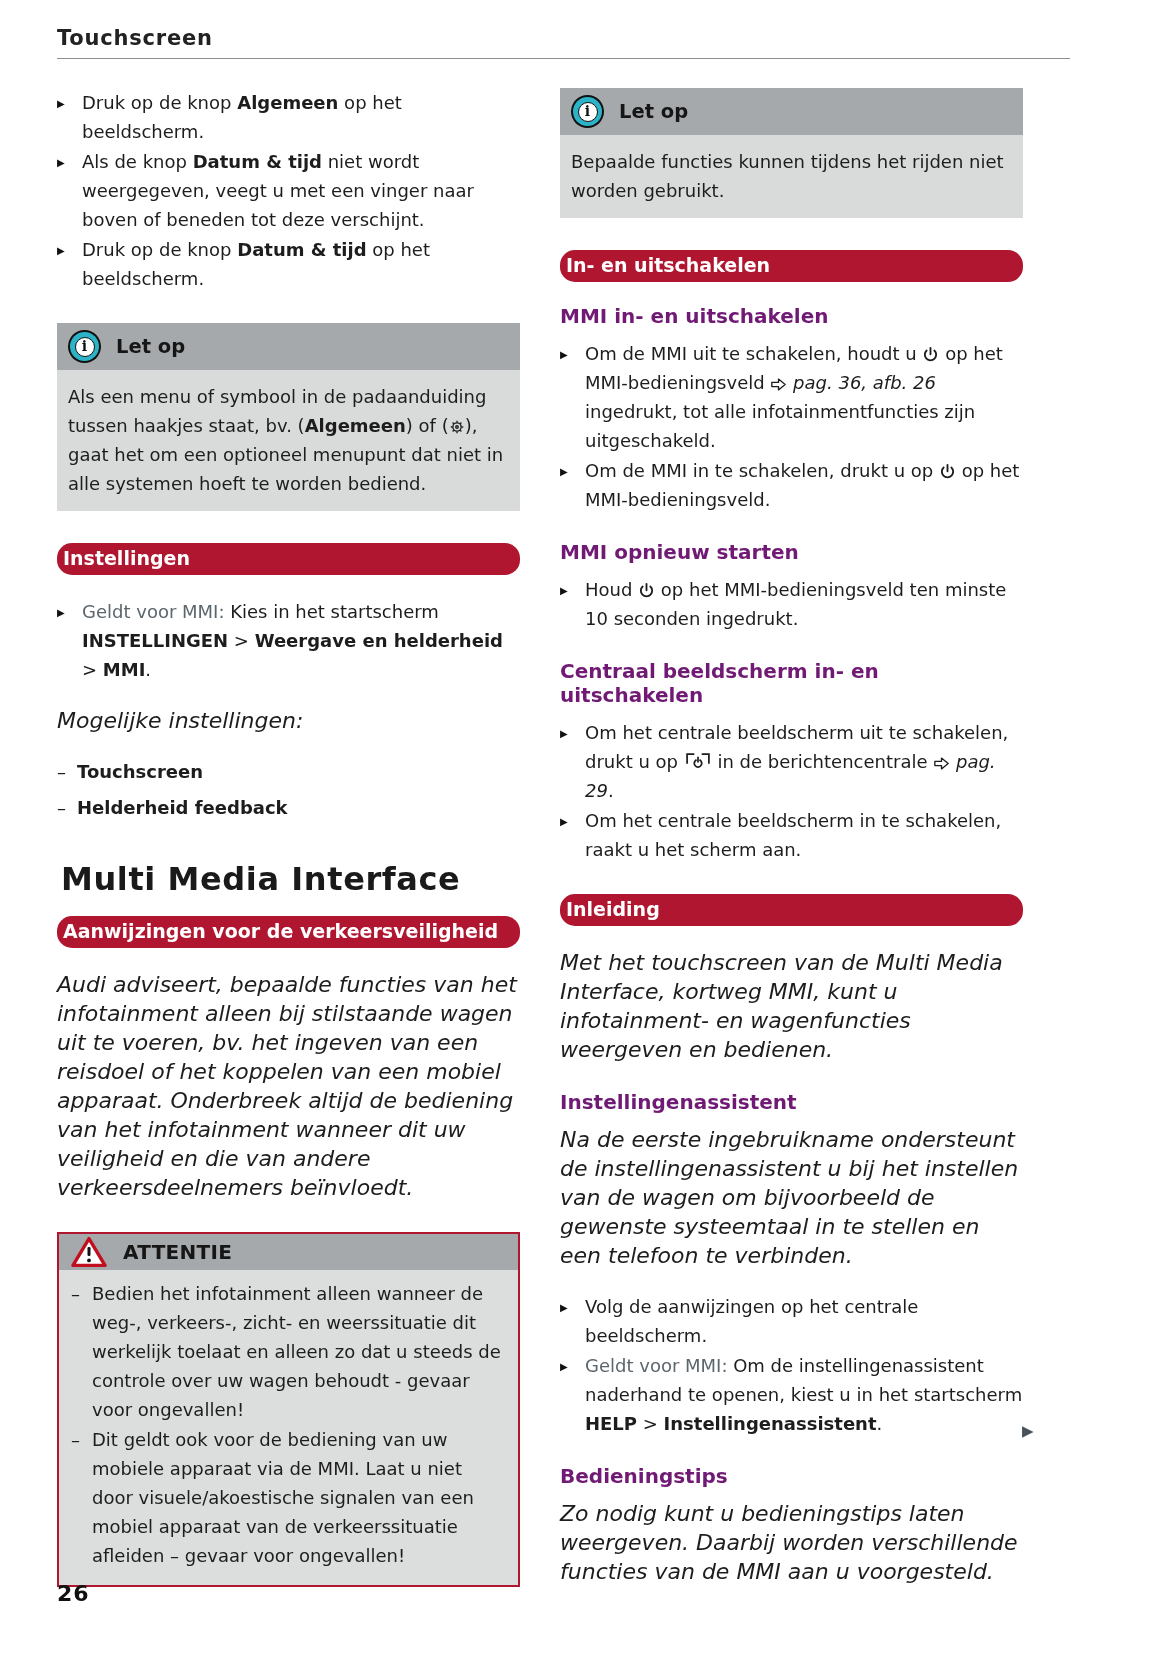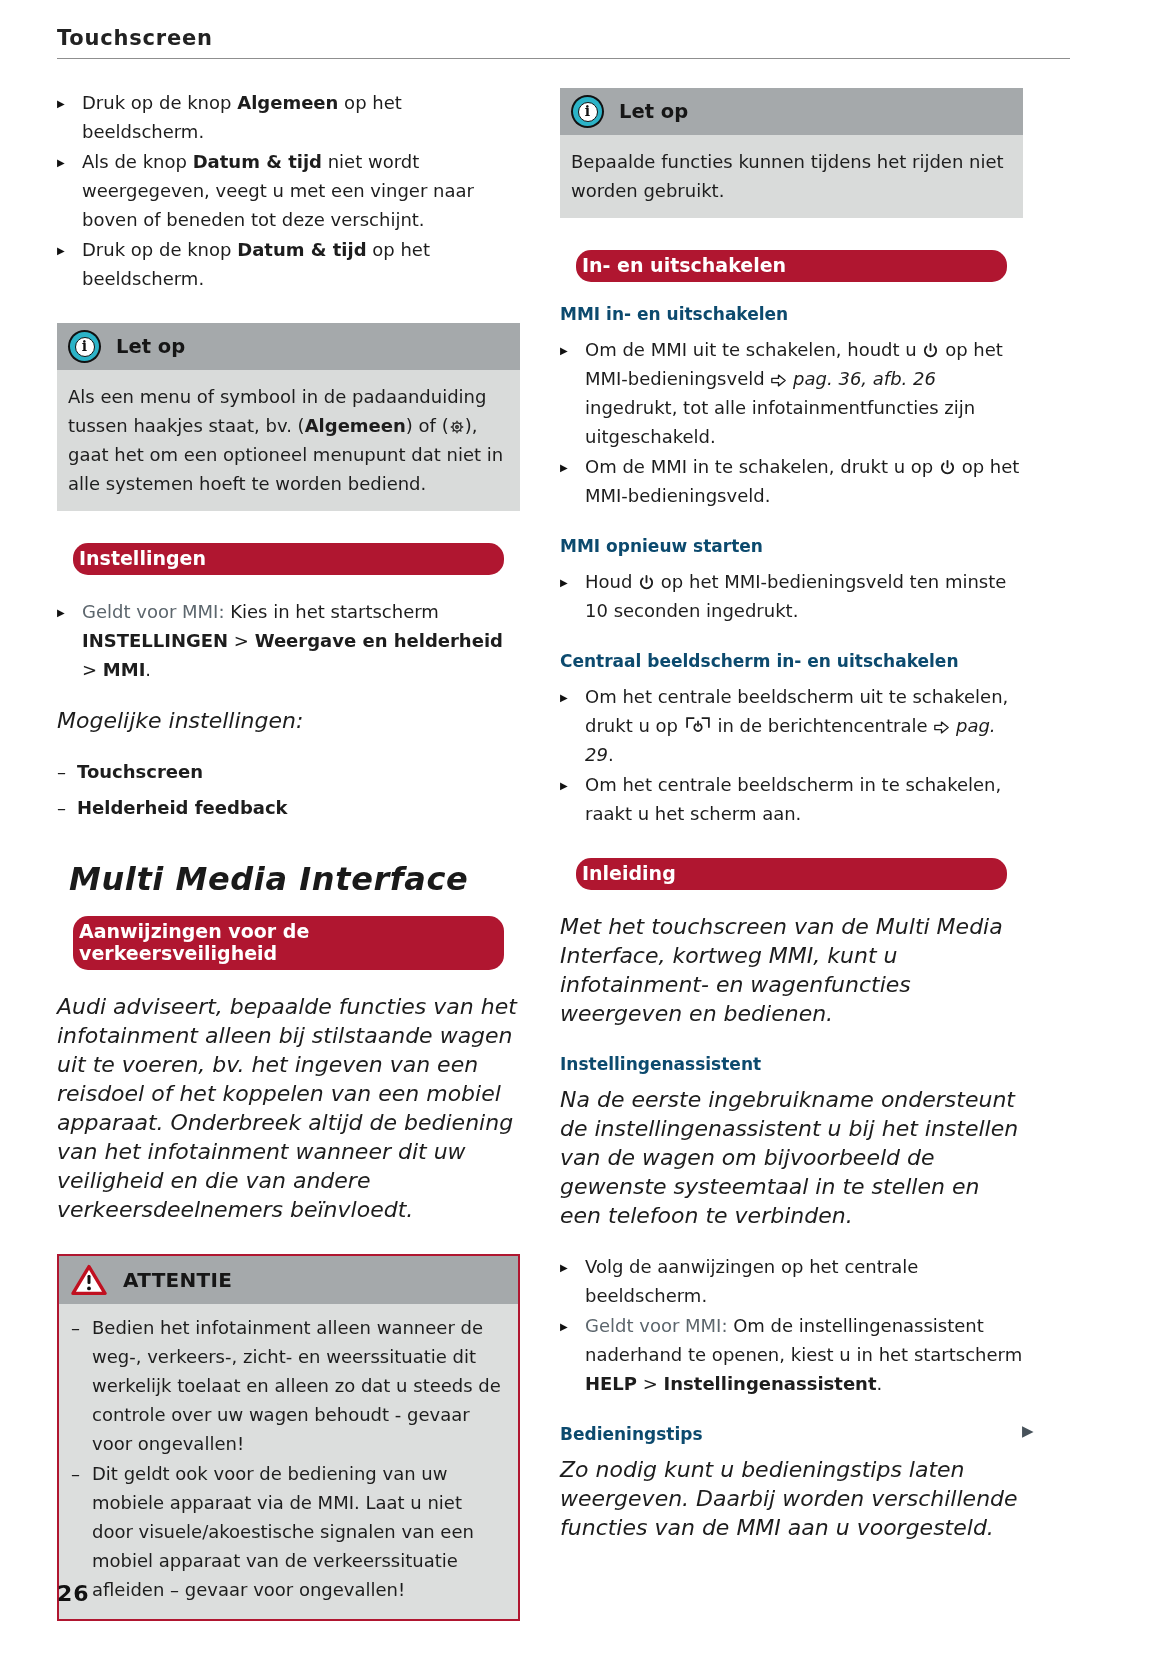--- a/index.html
+++ b/index.html
@@ -35,26 +35,26 @@
     flex:0 0 17px; font-size:10px; line-height:29px; color:#111;
     transform:translateY(0.5px);
   }
   .bullet .bullet-text { flex:1; }
   .bullet-group { margin-bottom:22px; }
 
   .dash-item { display:flex; font-size:18px; line-height:29px; margin-bottom:7px; }
   .dash-item .dmarker { flex:0 0 20px; }
   .dash-item .dtext { font-weight:bold; }
 
-  .subhead { font-size:17px; font-weight:bold; color:#0c4a6e; margin:26px 0 11px; }
+  .subhead { font-size:20px; font-weight:bold; color:#701a75; margin:26px 0 11px; }
 
   
   .banner {
     background:#b01630; color:#ffffff; font-weight:bold; font-size:19px;
-    padding:4px 6px 6px; margin:30px 16px 22px;border-radius:15px;
+    padding:4px 6px 6px; margin:30px 0 22px;border-radius:15px;
   }
   .banner.first { margin-top:0; }
 
   
   .info-box { margin:30px 0 32px; }
   .info-box.first { margin-top:0; }
   .info-head {
     background:#a5a9ab; height:47px; display:flex; align-items:center;
     padding-left:11px; gap:15px;
   }
@@ -67,33 +67,32 @@
     border:1.6px solid #111; display:flex; align-items:center; justify-content:center;
     font-family:"DejaVu Serif","Liberation Serif",serif; font-weight:bold;
     font-size:14px; color:#111; line-height:1; padding-bottom:1px; }
   .info-body {
     background:#d9dbda; padding:12px 12px 13px 11px; font-size:18px; line-height:29px;
   }
 
   
   .warn-box { border:2px solid #b01630; margin-top:30px; }
   .warn-head {
-    background:#a5a9ab; height:48px; display:flex; align-items:center;
+    background:#a5a9ab; height:36px; display:flex; align-items:center;
     padding-left:12px; gap:16px;
   }
   .warn-title { font-weight:bold; font-size:20px; color:#161616; letter-spacing:0.3px; }
   .warn-body { background:#dcdedd; padding:9px 10px 14px 12px; }
   .warn-item { display:flex; font-size:18px; line-height:29px; margin-bottom:1px; }
   .warn-item .dmarker { flex:0 0 21px; }
 
   
   .chapter-title {
     font-size:32px; font-weight:bold; color:#1a1a1a; letter-spacing:0.6px;
-    margin:38px 12px 18px;
-    font-style:italic;
+    margin:38px 4px 18px;
   }
 
   
   .inline-icon { display:inline-block; vertical-align:-3px; line-height:0; }
   .inline-icon svg { display:inline; }
 
   
   .page-number {
     position:absolute; left:57px; top:1581px;
     font-size:22px; font-weight:bold; letter-spacing:1px; color:#111;

